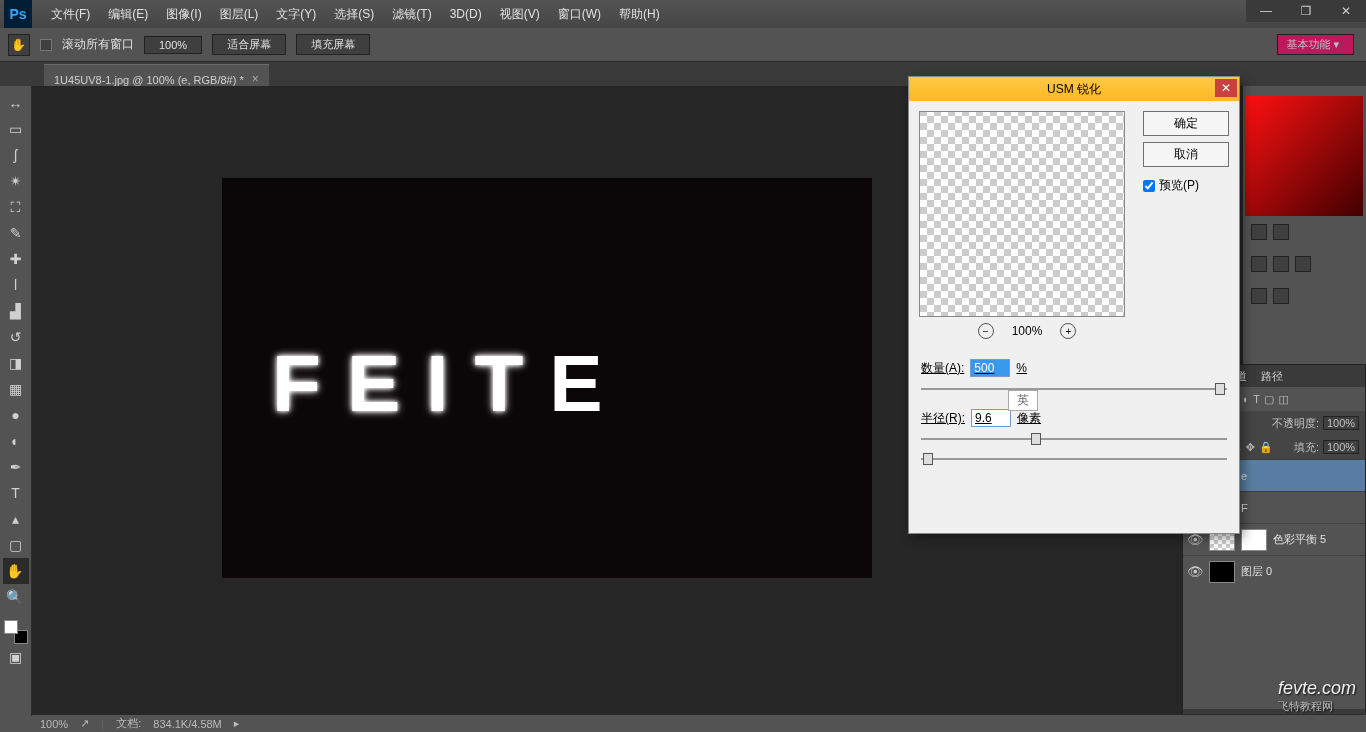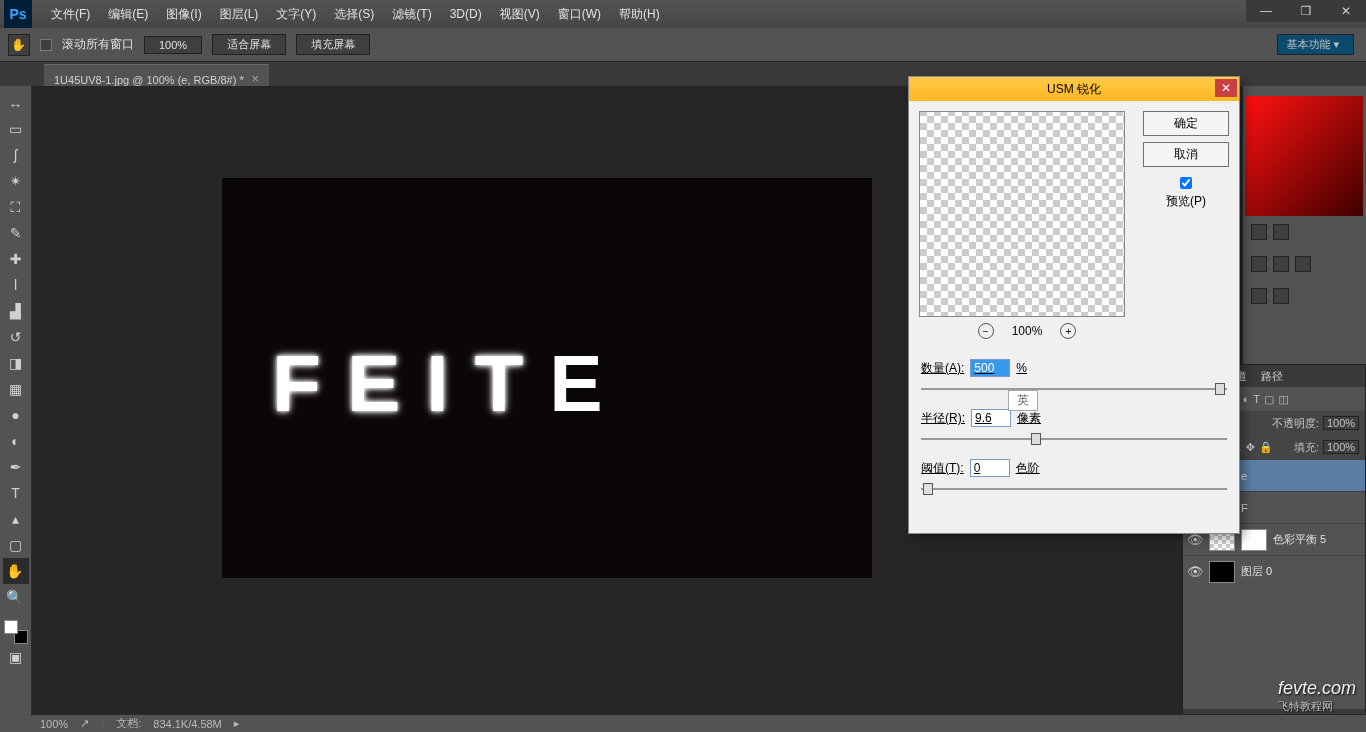--- a/index.html
+++ b/index.html
@@ -6,21 +6,21 @@
 body { width: 1366px; height: 732px; background: #535353; overflow: hidden; position: relative; }
 
 .menubar { height: 28px; background: linear-gradient(#535353, #464646); display: flex; align-items: center; padding-left: 4px; color: #e0e0e0; font-size: 12px; }
 .ps-logo { width: 28px; height: 28px; background: #001e36; color: #31a8ff; display: flex; align-items: center; justify-content: center; font-weight: bold; font-size: 14px; margin-right: 10px; }
 .menu-item { padding: 0 9px; cursor: pointer; }
 
 .optbar { height: 34px; background: #535353; border-bottom: 1px solid #2b2b2b; display: flex; align-items: center; padding: 0 8px; gap: 10px; color: #e0e0e0; font-size: 12px; }
 .hand-icon { width: 22px; height: 22px; background: #3f3f3f; border: 1px solid #222; display: flex; align-items: center; justify-content: center; }
 .chk { width: 12px; height: 12px; border: 1px solid #777; background: #3f3f3f; }
 .obtn { padding: 2px 14px; background: #3f3f3f; border: 1px solid #222; color: #e0e0e0; font-size: 11px; cursor: pointer; }
-.workspace-select { margin-left: auto; margin-right: 4px; background: #0c4a6e; border: 1px solid #222; color: #c0c0c0; padding: 2px 14px 2px 8px; font-size: 11px; }
+.workspace-select { margin-left: auto; margin-right: 4px; background: #be185d; border: 1px solid #222; color: #c0c0c0; padding: 2px 14px 2px 8px; font-size: 11px; }
 
 .tabbar { height: 24px; background: #3a3a3a; display: flex; align-items: flex-end; padding-left: 44px; }
 .doc-tab { height: 22px; background: #535353; border-top: 1px solid #6a6a6a; color: #d0d0d0; font-size: 11px; padding: 0 10px; display: flex; align-items: flex-end; gap: 8px; }
 .tab-close { color: #aaa; font-size: 12px; cursor: pointer; }
 
 .main { position: relative; height: 630px; display: flex; }
 .toolbar { width: 32px; background: #535353; border-right: 1px solid #2b2b2b; display: flex; flex-direction: column; align-items: center; padding-top: 4px; gap: 0; }
 .tool { width: 26px; height: 26px; display: flex; align-items: center; justify-content: center; color: #d0d0d0; font-size: 14px; cursor: pointer; }
 .tool.sel { background: #2b2b2b; }
 .swatches { margin-top: 10px; position: relative; width: 24px; height: 24px; }
@@ -58,21 +58,21 @@
 .dialog { position: absolute; left: 908px; top: 76px; width: 332px; height: 458px; background: #f0f0f0; border: 1px solid #888; box-shadow: 4px 4px 10px rgba(0,0,0,0.4); z-index: 100; }
 .dlg-title { height: 24px; background: linear-gradient(#ffc848, #ffb820); display: flex; align-items: center; justify-content: center; font-size: 12px; color: #000; position: relative; }
 .dlg-close { position: absolute; right: 2px; top: 2px; width: 22px; height: 18px; background: #c84040; color: #fff; display: flex; align-items: center; justify-content: center; cursor: pointer; }
 .dlg-body { padding: 10px; display: flex; gap: 8px; }
 .dlg-left { flex: 1; }
 .preview-box { width: 206px; height: 206px; border: 1px solid #888; background: repeating-conic-gradient(#fff 0 25%, #ccc 0 50%) 0/14px 14px; }
 .zoom-row { display: flex; align-items: center; justify-content: center; gap: 18px; margin-top: 6px; font-size: 12px; }
 .zm { width: 16px; height: 16px; border: 1px solid #555; border-radius: 50%; display: flex; align-items: center; justify-content: center; font-size: 10px; cursor: pointer; }
 .dlg-right { width: 86px; display: flex; flex-direction: column; gap: 6px; }
 .dbtn { background: #f5f5f5; border: 1px solid #707070; font-size: 12px; padding: 3px 0; cursor: pointer; }
-.dchk { display: flex; align-items: center; gap: 4px; font-size: 12px; margin-top: 4px; flex-direction: column; }
+.dchk { display: flex; align-items: center; gap: 4px; font-size: 12px; margin-top: 4px; }
 .dchk input { width: 12px; height: 12px; }
 .param-row { display: flex; align-items: center; gap: 6px; font-size: 12px; margin: 10px 12px 2px; text-decoration: underline; }
 .param-row input { width: 40px; border: 1px solid #7a9ac9; font-size: 12px; padding: 1px 3px; }
 .param-row input.sel { background: #3898ec; color: #fff; }
 .slider { height: 20px; margin: 0 12px; position: relative; }
 .slider-track { position: absolute; top: 9px; left: 0; right: 0; height: 2px; background: #999; }
 .slider-thumb { position: absolute; top: 4px; width: 10px; height: 12px; background: #ddd; border: 1px solid #555; }
 .ime { position: absolute; background: #fff; border: 1px solid #aaa; padding: 1px 8px; font-size: 12px; color: #666; }
 
 .statusbar { position: absolute; bottom: 0; left: 32px; right: 0; height: 18px; background: #535353; border-top: 1px solid #2b2b2b; display: flex; align-items: center; color: #bababa; font-size: 11px; padding: 0 8px; gap: 12px; }
@@ -287,25 +287,20 @@
   <div class="ime" style="left:1008px;top:390px;position:fixed">英</div>
   <div class="param-row">
     <span>半径(R):</span>
     <input value="9.6" style="">
     <span>像素</span>
   </div>
   <div class="slider">
       <div class="slider-track"></div>
       <div class="slider-thumb" style="left:110px"></div>
     </div>
-  <div class="param-row">
-    <span>阈值(T):</span>
-    <input value="0" style="">
-    <span>色阶</span>
-  </div>
   <div class="slider">
       <div class="slider-track"></div>
       <div class="slider-thumb" style="left:2px"></div>
     </div>
 </div>
 
 <div class="statusbar">
   <span>100%</span>
   <span>↗</span>
   <span class="sep">|</span>

